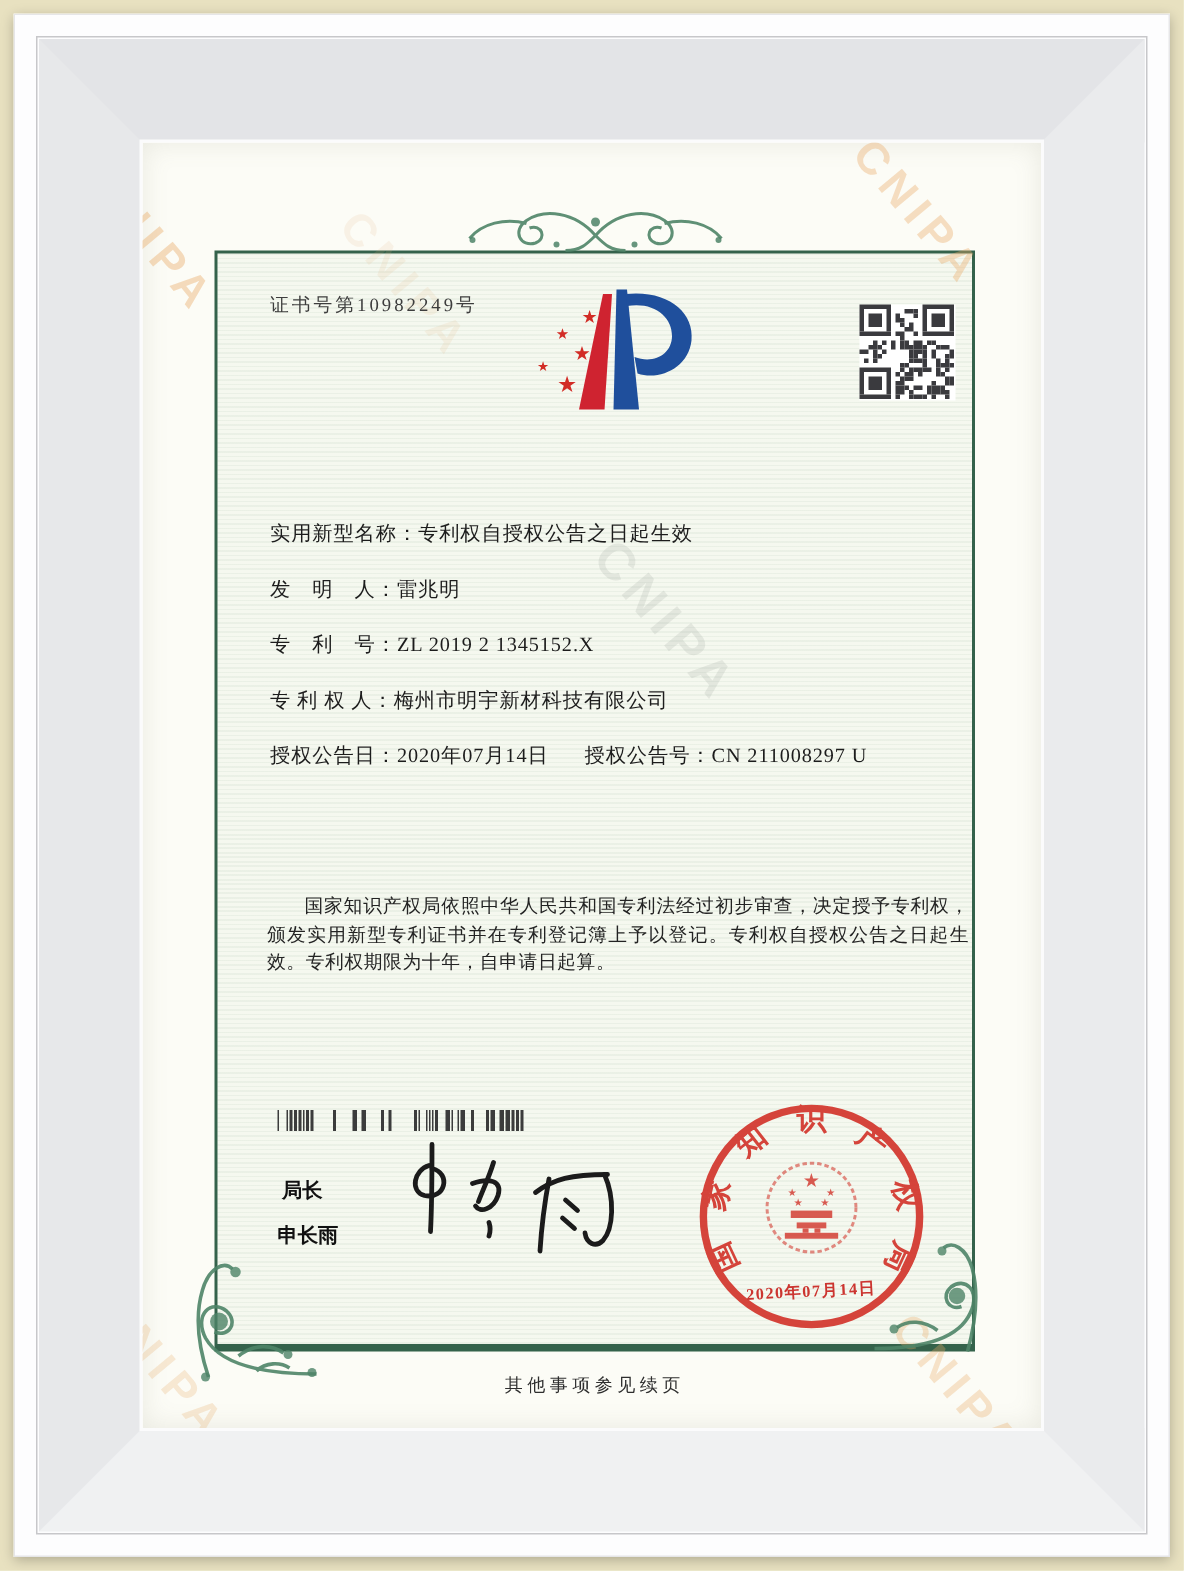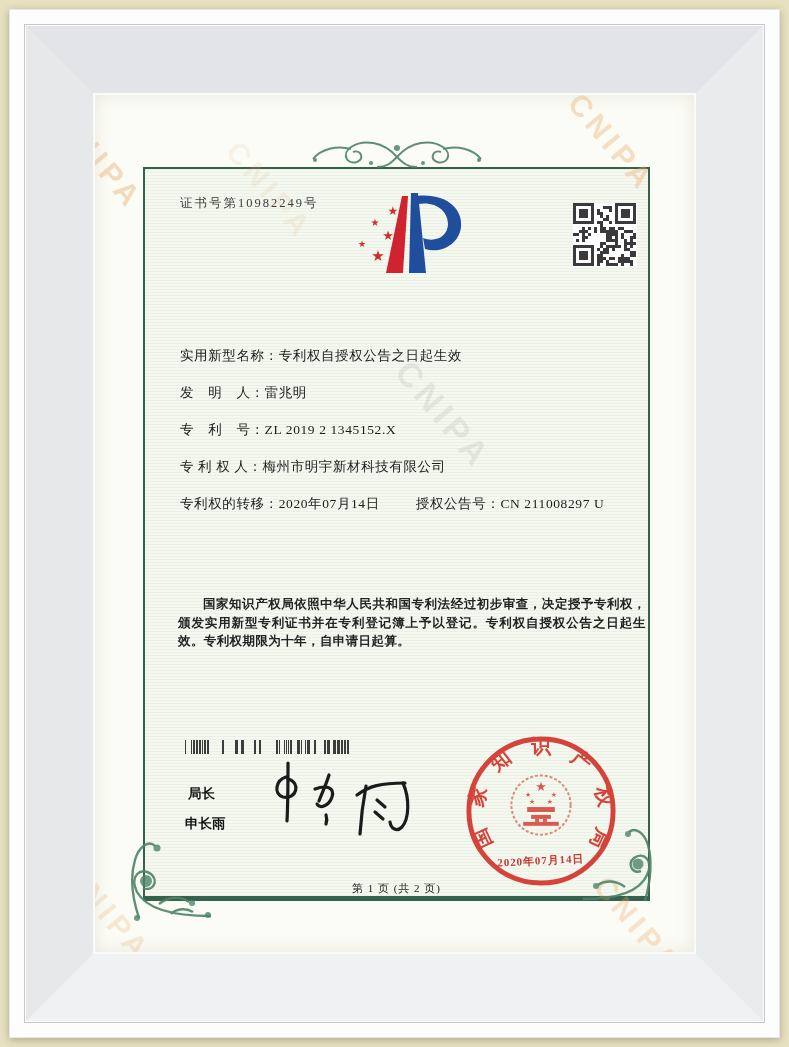--- a/index.html
+++ b/index.html
@@ -34,24 +34,24 @@
   .orn-br{left:484px;top:720px;transform:scaleX(-1);}
   .cert-no{position:absolute;left:85px;top:100px;font-size:12.5px;letter-spacing:2px;color:#3d3d3d;}
   .logo{position:absolute;left:250px;top:96px;}
   .qr{position:absolute;left:478px;top:108px;width:64px;height:64px;background:#fff;}
   .qr div{position:absolute;background:#3a3a3e;}
   .title{position:absolute;left:48px;top:186px;width:507px;text-align:center;
          font-size:29px;font-weight:bold;letter-spacing:7px;color:#161616;}
   .rows{position:absolute;left:85px;top:252px;display:flex;flex-direction:column;gap:20px;}
   .row{font-size:13.5px;color:#1c1c1c;line-height:17px;letter-spacing:.6px;white-space:nowrap;}
   .row .lbl{color:#1c1c1c;}
-  .grant-no{margin-left:32px;}
+  .grant-no{margin-left:20px;}
   .paras{position:absolute;left:83px;top:500px;width:468px;font-size:12.5px;
          line-height:18.6px;color:#232323;letter-spacing:.4px;text-align:justify;}
-  .paras p{margin:0;text-indent:2em;font-weight:bold;}
+  .paras p{margin:0;text-indent:2em;}
   .barcode{position:absolute;left:83px;top:645px;width:176px;height:14px;}
   .barcode div{position:absolute;top:0;height:14px;background:#3c3c3c;}
   .signer{position:absolute;font-family:"Liberation Sans","DejaVu Sans",sans-serif;
           font-weight:bold;font-size:13.5px;color:#111;}
   .signer-title{left:93px;top:690px;}
   .signer-name{left:90px;top:720px;}
   .sig{position:absolute;left:158px;top:660px;}
   .seal{position:absolute;left:367px;top:637px;mix-blend-mode:multiply;}
   .page-footer{position:absolute;left:48px;top:786px;width:507px;text-align:center;
                font-size:11px;color:#222;letter-spacing:1px;}
@@ -271,21 +271,21 @@
               <div style="left: 57px; top: 60px; width: 3px; height: 3px;"></div>
             </div>
 
 
           <div class="rows">
             <div class="row"><span class="lbl">实用新型名称：</span><span>专利权自授权公告之日起生效</span></div>
             <div class="row"><span class="lbl">发　明　人：</span><span>雷兆明</span></div>
             <div class="row"><span class="lbl">专　利　号：</span><span>ZL 2019 2 1345152.X</span></div>
             <div class="row"><span class="lbl">专 利 权 人：</span><span>梅州市明宇新材科技有限公司</span></div>
             <div class="row">
-              <span class="lbl">专利权的转移：</span><span>2020年07月14日</span>
+              <span class="lbl">授权公告日：</span><span>2020年07月14日</span>
               <span class="grant-no lbl">授权公告号：</span><span>CN 211008297 U</span>
             </div>
           </div>
 
           <div class="paras">
             <p>国家知识产权局依照中华人民共和国专利法经过初步审查，决定授予专利权，颁发实用新型专利证书并在专利登记簿上予以登记。专利权自授权公告之日起生效。专利权期限为十年，自申请日起算。</p>
           </div>
 
           <div class="barcode">
               <div style="left: 7px; width: 1px;"></div>
@@ -360,19 +360,19 @@
               </g>
               <rect x="66" y="76" width="28" height="5"></rect>
               <rect x="70" y="84" width="20" height="4"></rect>
               <rect x="62" y="91" width="36" height="4"></rect>
               <rect x="74" y="88" width="4" height="3"></rect>
               <rect x="82" y="88" width="4" height="3"></rect>
             </g>
             <text x="80" y="134" font-size="11" font-weight="bold" fill="#c8231f" text-anchor="middle" letter-spacing="1" transform="rotate(-3 80 134)">2020年07月14日</text>
           </svg>
 
-          <div class="page-footer">第 1 页 (共 2 页)</div>
+          <div class="continuation">其他事项参见续页</div>
 
         </div>
       </div>
     </div>
   </div>
 </div>
 
 </body></html>

